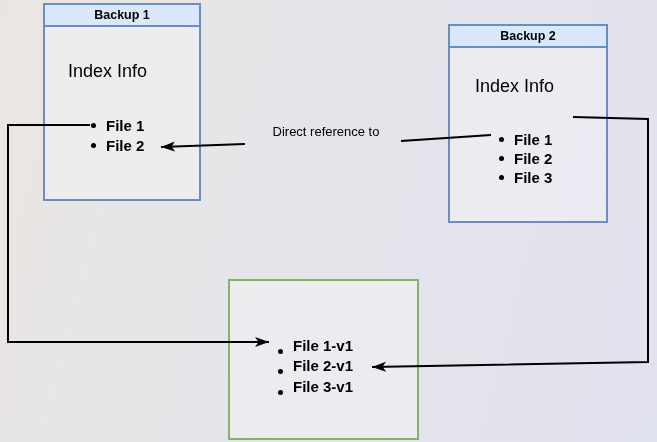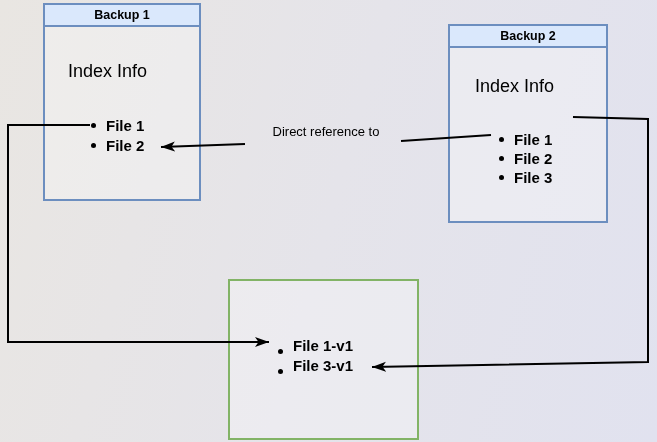--- a/index.html
+++ b/index.html
@@ -155,20 +155,24 @@
   </div>
 
   <div class="box green" id="dedup">
     <ul class="filelist">
       <li>
         <span class="dot"></span>
         <span>File 1-v1</span>
       </li>
       <li>
         <span class="dot"></span>
+        <span>File 2-v1</span>
+      </li>
+      <li>
+        <span class="dot"></span>
         <span>File 3-v1</span>
       </li>
     </ul>
   </div>
 
   <div id="connector-label">
     <div>Direct reference to</div>
   </div>
 
 </div>

